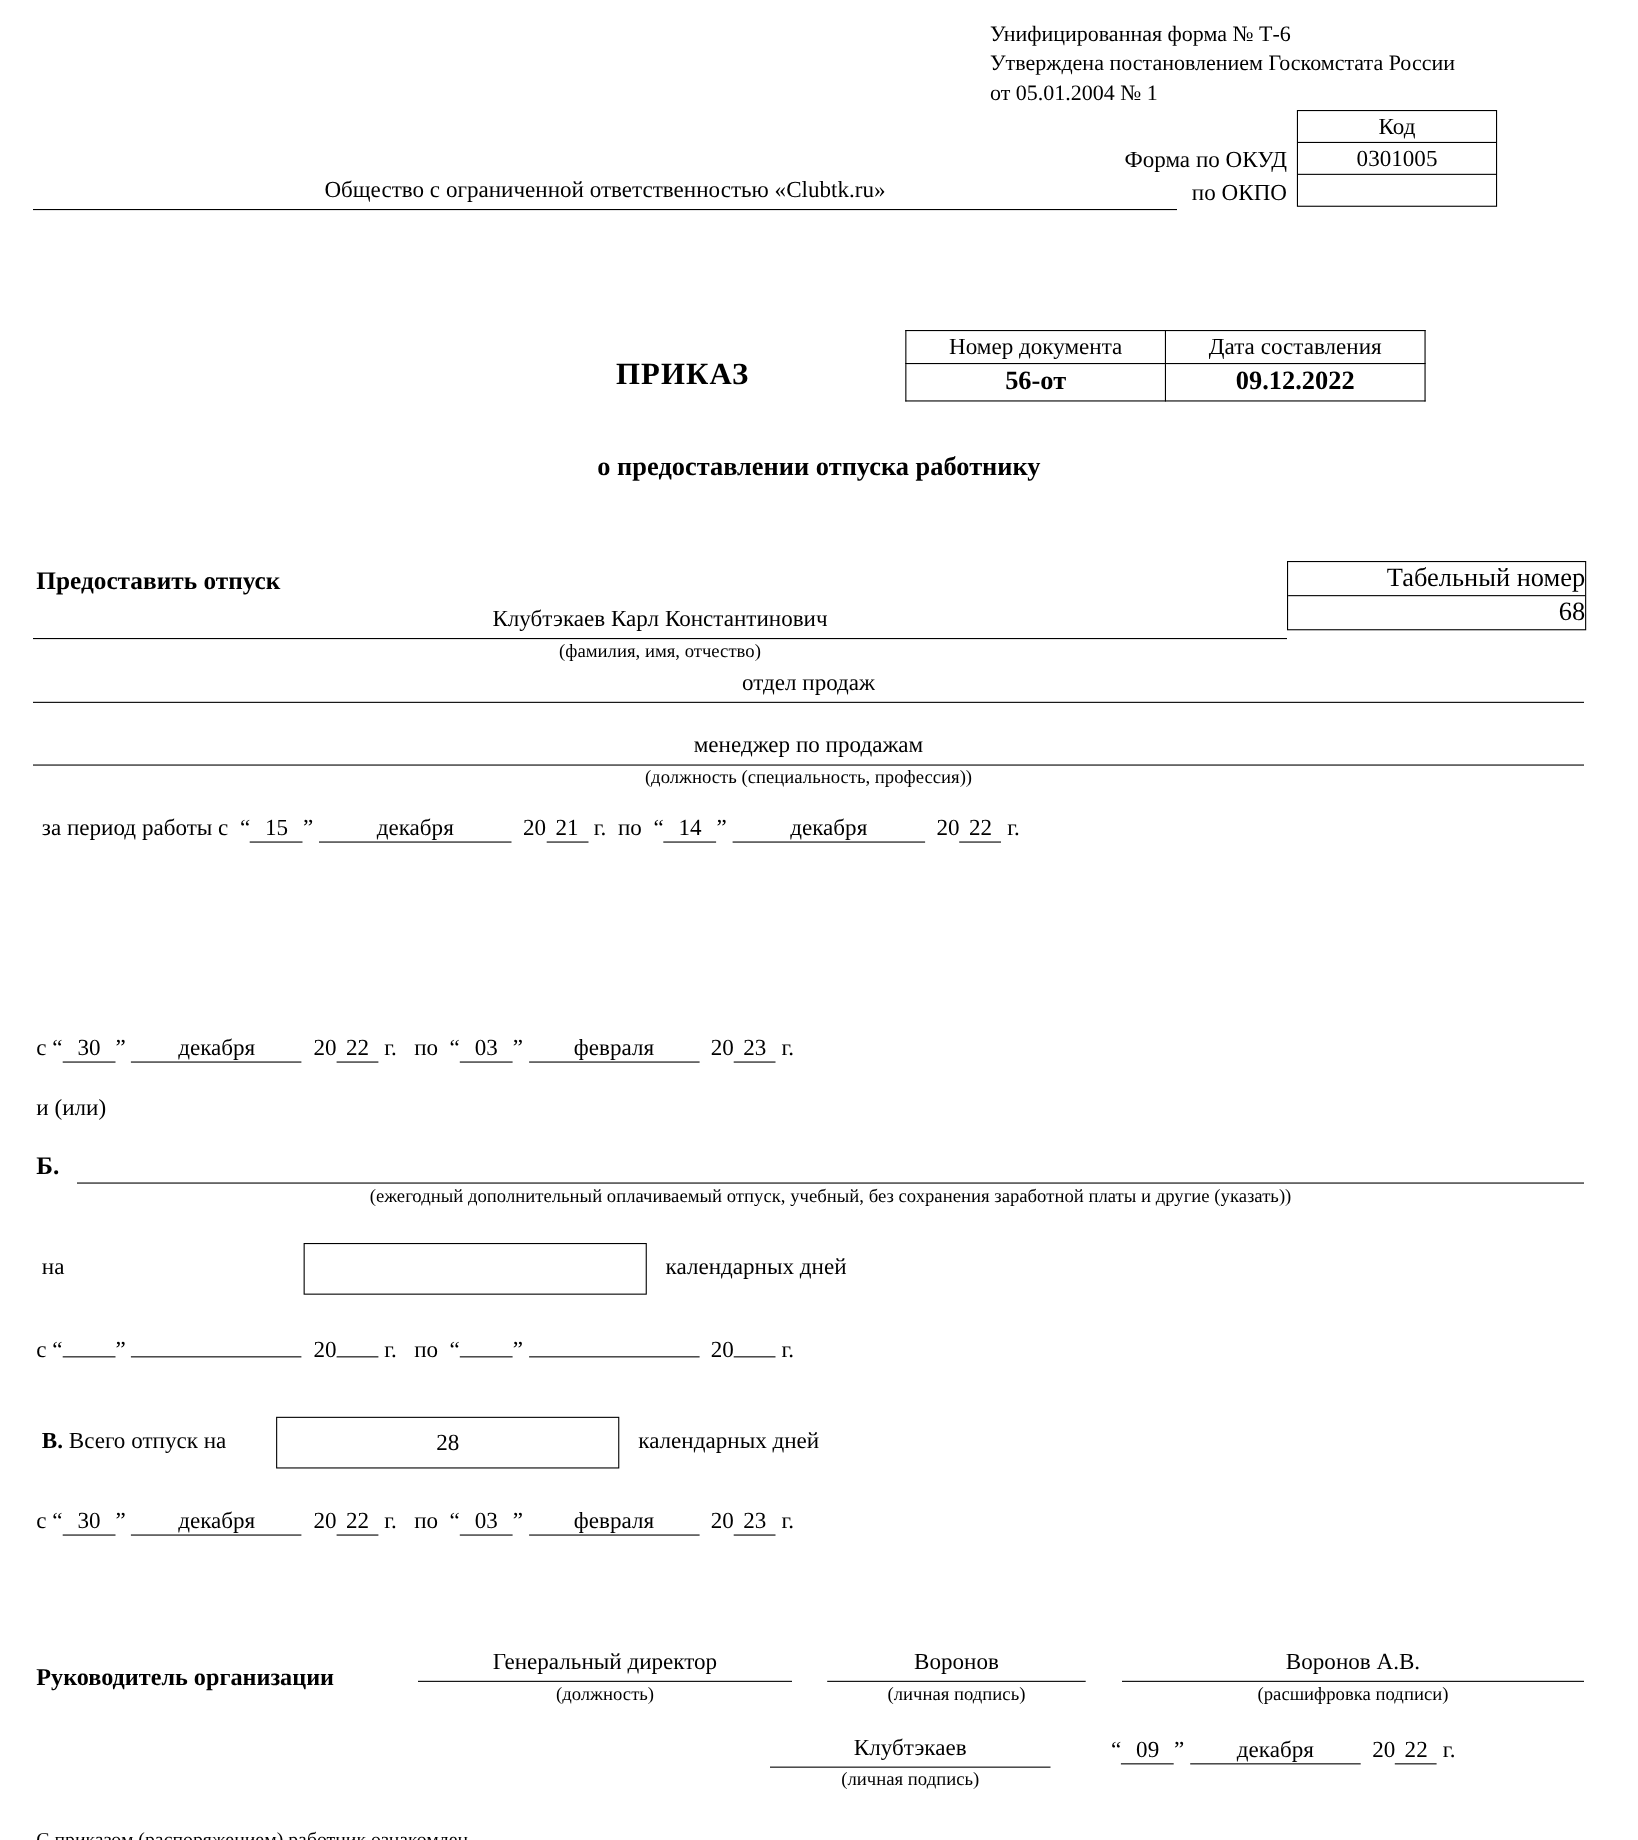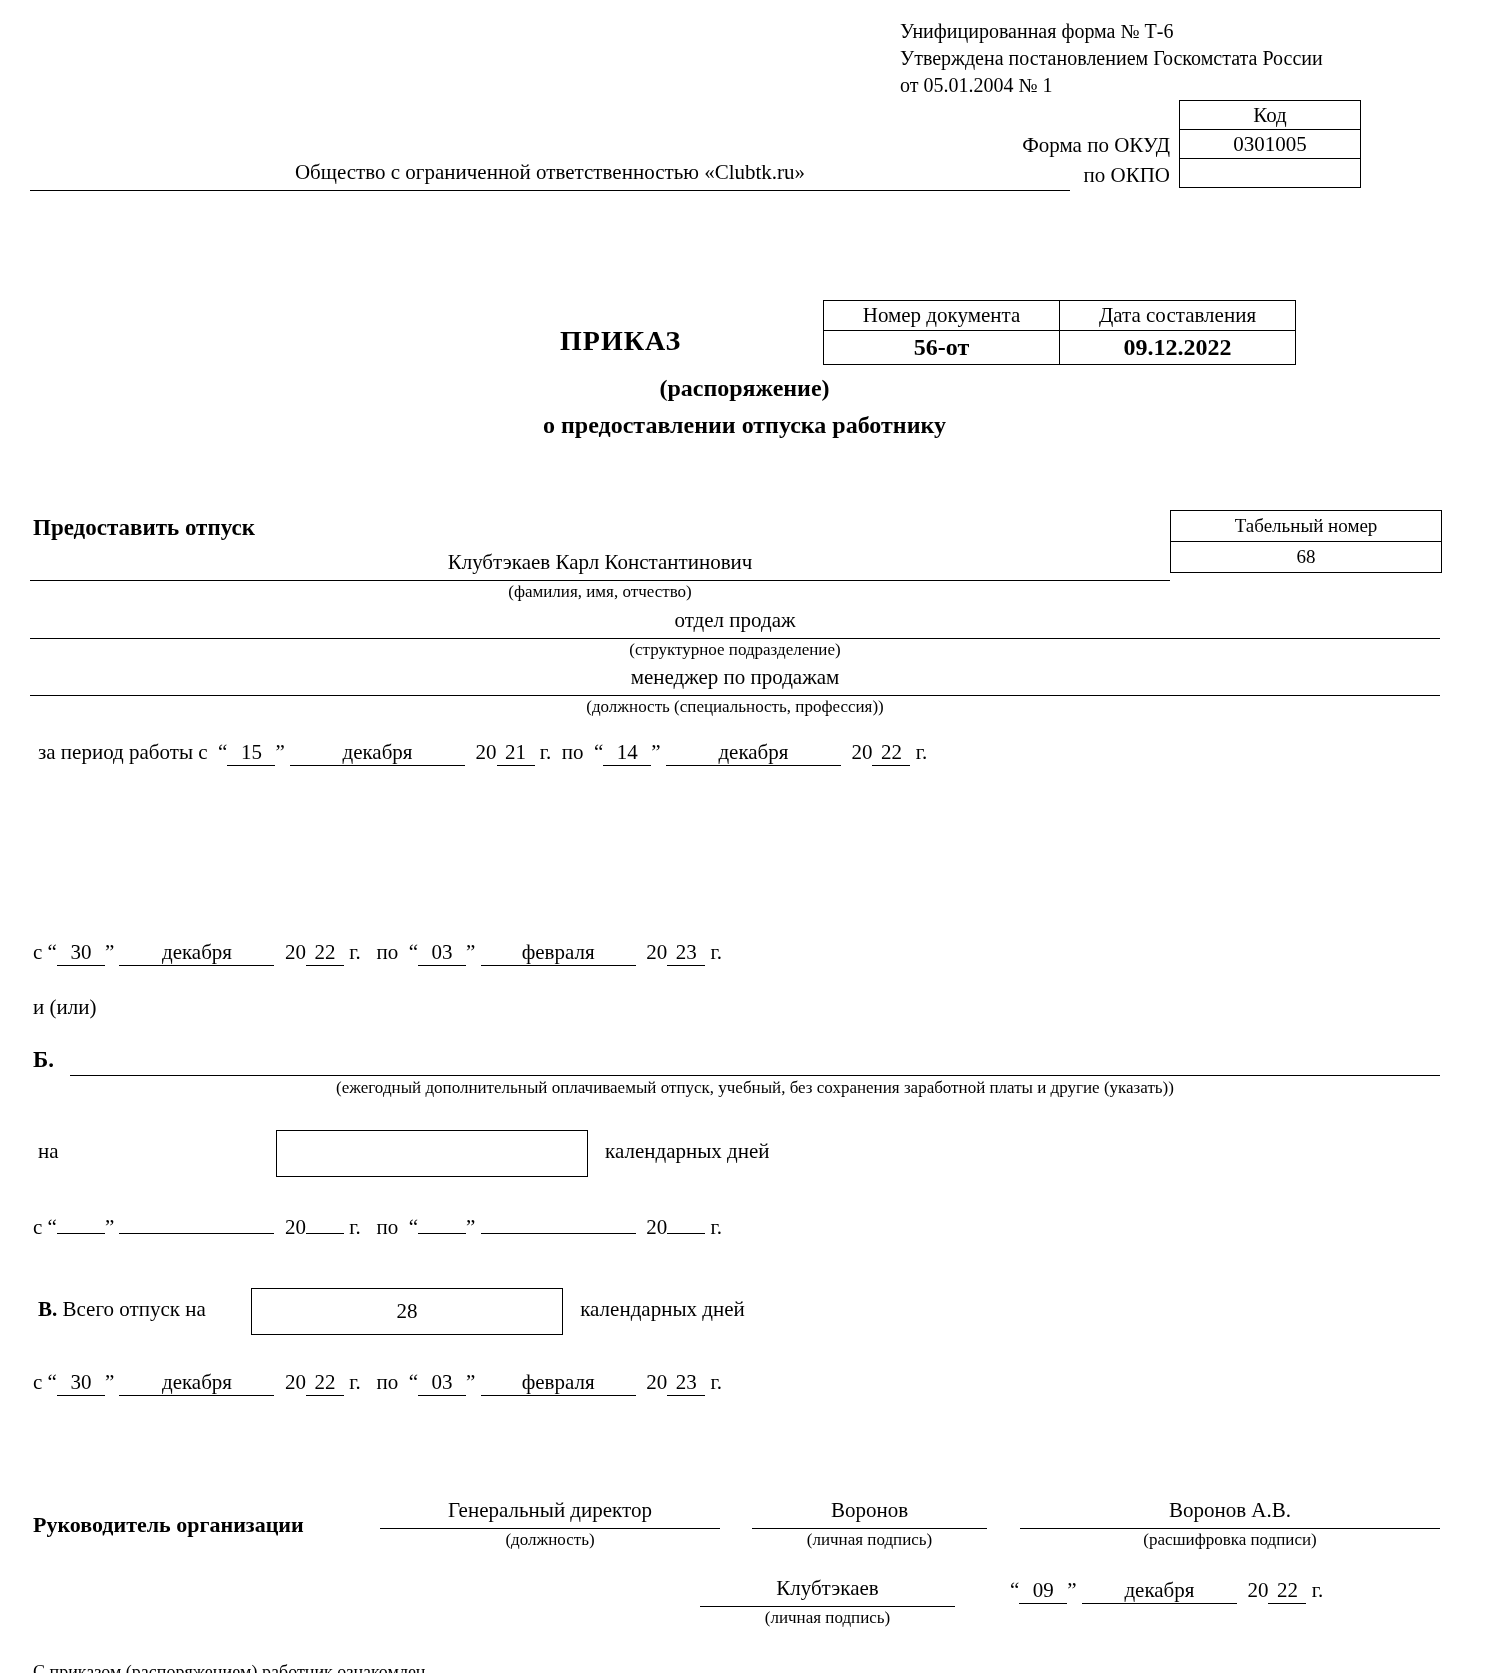--- a/index.html
+++ b/index.html
@@ -102,22 +102,22 @@
   }
   
   .predost {
     left: 33px; top: 515px;
     font-size: 23px; font-weight: bold;
   }
   .tabnum-box {
     left: 1170px; top: 510px;
     width: 270px;
     border: 1px solid #000;
-    font-size: 19px;
-    text-align: center;
+    font-size: 24px;
+    text-align: right;
   }
   .tabnum-box .cell { height: 30px; line-height: 30px; }
   .tabnum-box .cell.sep { border-top: 1px solid #000; }
   .fio-line {
     left: 30px; top: 550px;
     width: 1140px;
     height: 30px;
     border-bottom: 1px solid #000;
     text-align: center;
     font-size: 21px;
@@ -237,34 +237,32 @@
       <td class="date">Дата составления</td>
     </tr>
     <tr>
       <td class="num val">56-от</td>
       <td class="date val">09.12.2022</td>
     </tr>
   </tbody>
     </table>
 
   <div class="abs title-main">ПРИКАЗ</div>
-  <div class="abs title-2">(распоряжение)</div>
   <div class="abs title-3">о предоставлении отпуска работнику</div>
 
   <div class="abs predost">Предоставить отпуск</div>
   <div class="abs tabnum-box">
     <div class="cell">Табельный номер</div>
     <div class="cell sep">68</div>
   </div>
 
   <div class="abs fio-line">Клубтэкаев Карл Константинович</div>
   <div class="abs cap cap-fio">(фамилия, имя, отчество)</div>
 
   <div class="abs dept-line">отдел продаж</div>
-  <div class="abs cap cap-dept">(структурное подразделение)</div>
 
   <div class="abs pos-line">менеджер по продажам</div>
   <div class="abs cap cap-pos">(должность (специальность, профессия))</div>
 
   <div class="abs row-period">
     <span>за период работы с</span>
     &nbsp;“<span class="ul w-day">15</span>”
     <span class="ul w-month">декабря</span>
     &nbsp;<span>20</span><span class="ul w-year">21</span>
     <span>г.</span>

